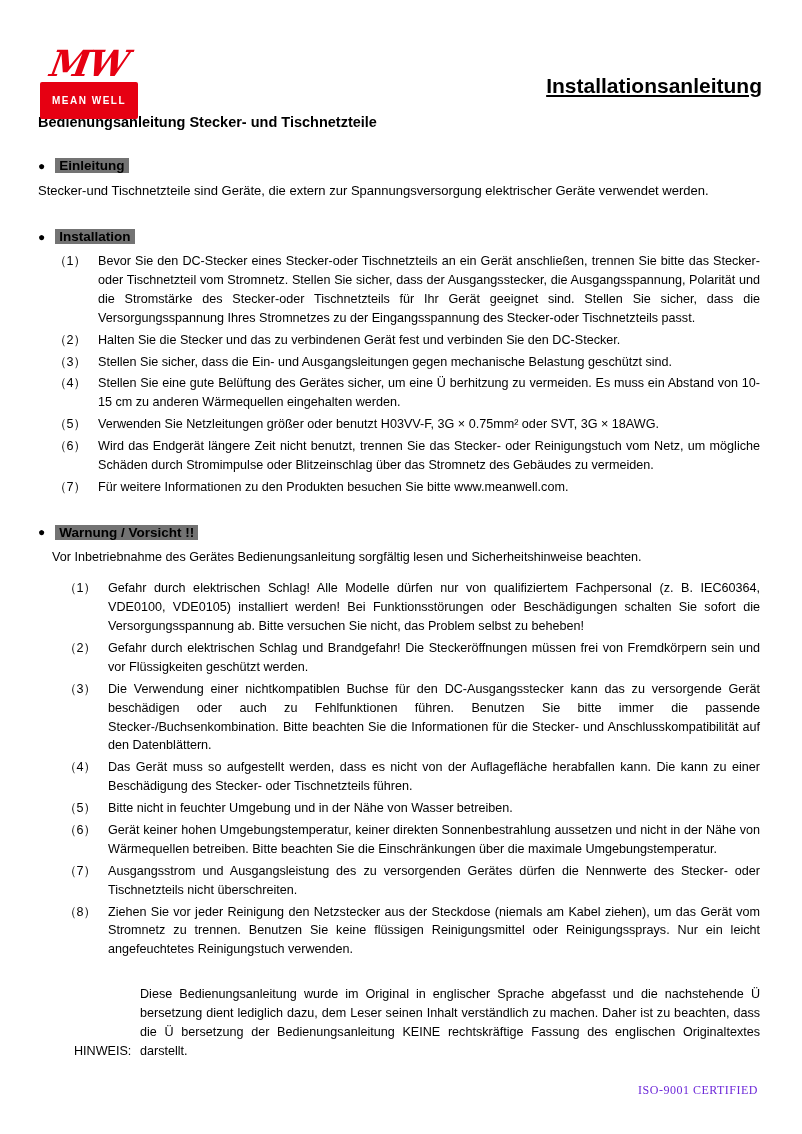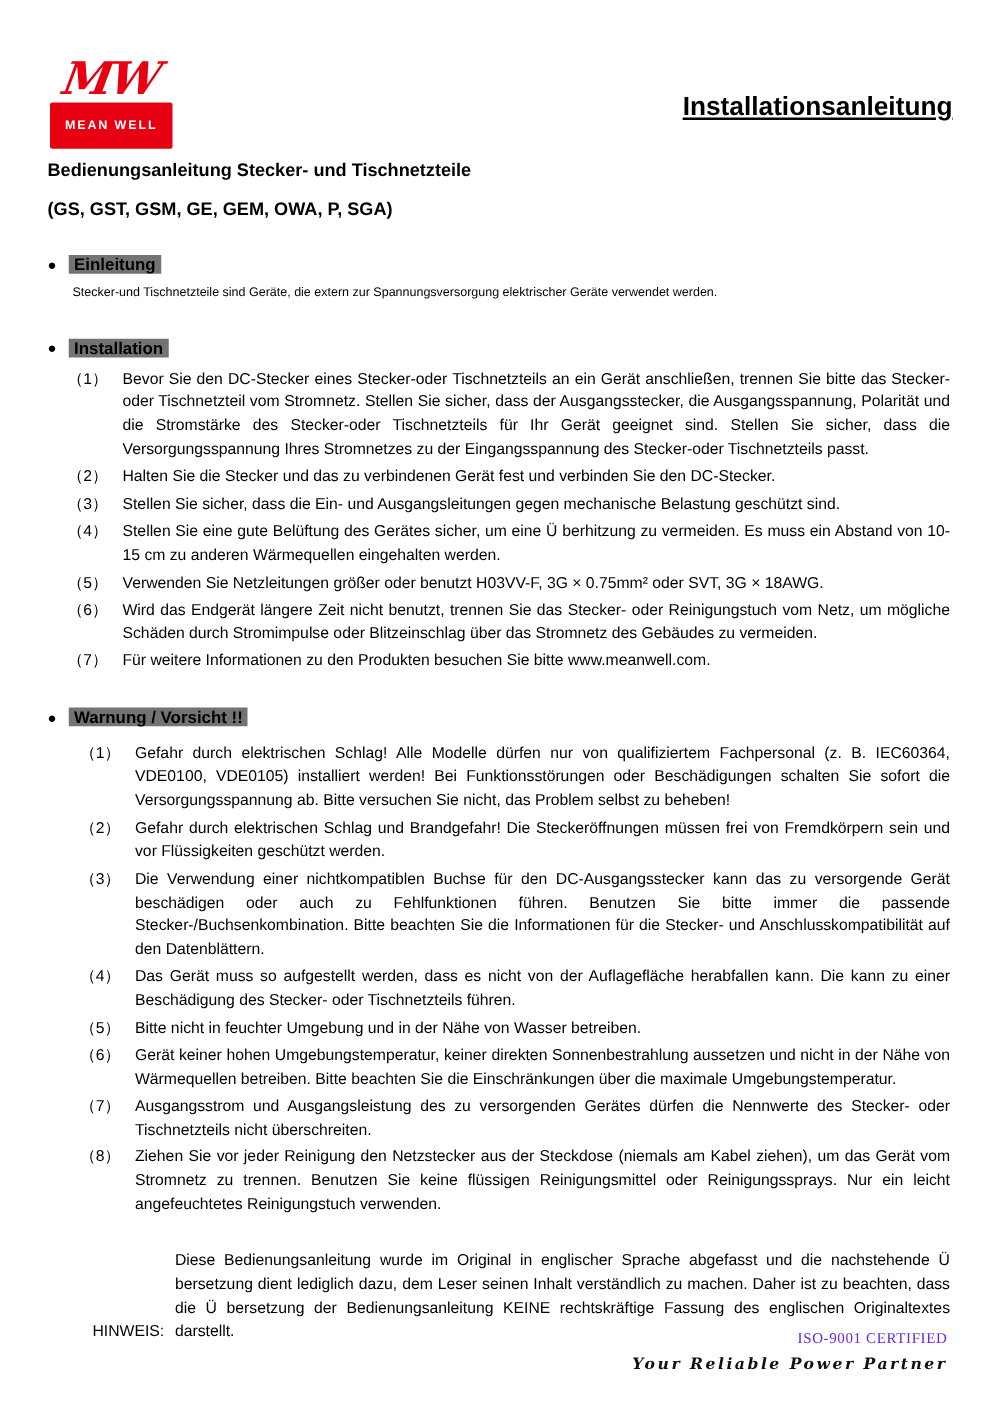--- a/index.html
+++ b/index.html
@@ -21,28 +21,28 @@
   .logo-band {
     background:#e60012; color:#fff; font-size:10px; font-weight:bold;
     letter-spacing:1.5px; padding:13px 2px; border-radius:2px; margin-top:2px;
     font-family:"Liberation Sans", sans-serif; white-space:nowrap;
   }
   .title {
     text-align:right; font-size:21px; font-weight:bold;
     text-decoration:underline; padding-top:30px;
   }
 
-  .subtitle { font-size:14.5px; font-weight:bold; margin-top:15px; }
+  .subtitle { font-size:14.5px; font-weight:bold; margin-top:0; }
 
   
   .section { margin-top:28px; }
   .sec-head { display:flex; align-items:center; gap:10px; margin-bottom:8px; }
   .bullet { font-size:12px; line-height:1; }
   .hl { background:#737373; padding:0 4px; font-weight:bold; font-size:13.5px; }
-  .sec-body { margin-left:20px; font-size:10px; line-height:1.55; text-align:justify; padding-right:2px; }
+  .sec-body { font-size:13px; line-height:1.55; text-align:justify; padding-right:2px; }
   .sec-intro { margin-left:14px; font-size:12.6px; line-height:1.55; margin-bottom:10px; }
 
   .num-list { margin-left:16px; }
   .warn .num-list { margin-left:26px; margin-top:12px; }
   .num-item { display:flex; margin-bottom:3px; font-size:12.6px; line-height:1.5; }
   .num { flex:0 0 44px; white-space:nowrap; }
   .txt { flex:1; text-align:justify; padding-right:2px; }
 
   
   .hinweis { display:flex; margin:26px 2px 0 36px; font-size:12.6px; line-height:1.5;align-items:flex-end; }
@@ -64,21 +64,20 @@
 
   <div class="header">
     <div class="logo">
       <div class="logo-mw">MW</div>
       <div class="logo-band">MEAN WELL</div>
     </div>
     <div class="title">Installationsanleitung</div>
   </div>
 
   <div class="subtitle">Bedienungsanleitung Stecker- und Tischnetzteile</div>
-  <div class="subtitle">(GS, GST, GSM, GE, GEM, OWA, P, SGA)</div>
 
   <div class="section">
     <div class="sec-head">
       <span class="bullet">●</span>
       <span class="hl">Einleitung</span>
     </div>
     <div class="sec-body">Stecker-und Tischnetzteile sind Geräte, die extern zur Spannungsversorgung elektrischer Geräte verwendet werden.</div>
   </div>
 
   <div class="section">
@@ -116,20 +115,21 @@
           <span class="txt">Für weitere Informationen zu den Produkten besuchen Sie bitte www.meanwell.com.</span>
         </div>
       </div>
   </div>
 
   <div class="section warn">
     <div class="sec-head">
       <span class="bullet">●</span>
       <span class="hl">Warnung / Vorsicht !!</span>
     </div>
+    <div class="sec-intro">Vor Inbetriebnahme des Gerätes Bedienungsanleitung sorgfältig lesen und Sicherheitshinweise beachten.</div>
     <div class="num-list">
         <div class="num-item">
           <span class="num">（1）</span>
           <span class="txt">Gefahr durch elektrischen Schlag! Alle Modelle dürfen nur von qualifiziertem Fachpersonal (z. B. IEC60364, VDE0100,  VDE0105) installiert werden! Bei Funktionsstörungen oder Beschädigungen schalten Sie sofort die Versorgungsspannung ab. Bitte versuchen Sie nicht, das Problem selbst zu beheben!</span>
         </div>
         <div class="num-item">
           <span class="num">（2）</span>
           <span class="txt">Gefahr durch elektrischen Schlag und Brandgefahr! Die Steckeröffnungen müssen frei von Fremdkörpern sein und vor Flüssigkeiten geschützt werden.</span>
         </div>
         <div class="num-item">
@@ -159,16 +159,15 @@
       </div>
   </div>
 
   <div class="hinweis">
     <span class="hinweis-label">HINWEIS:</span>
     <span class="hinweis-text">Diese Bedienungsanleitung wurde im Original in englischer Sprache abgefasst und die nachstehende Ü bersetzung dient lediglich dazu, dem Leser seinen Inhalt verständlich zu machen. Daher ist zu beachten, dass die Ü bersetzung der Bedienungsanleitung KEINE rechtskräftige Fassung des englischen Originaltextes darstellt.</span>
   </div>
 
   <div class="footer">
     <div class="iso">ISO-9001 CERTIFIED</div>
-    <div class="slogan">Your Reliable Power Partner</div>
   </div>
 
 </div>
 
 </body></html>

